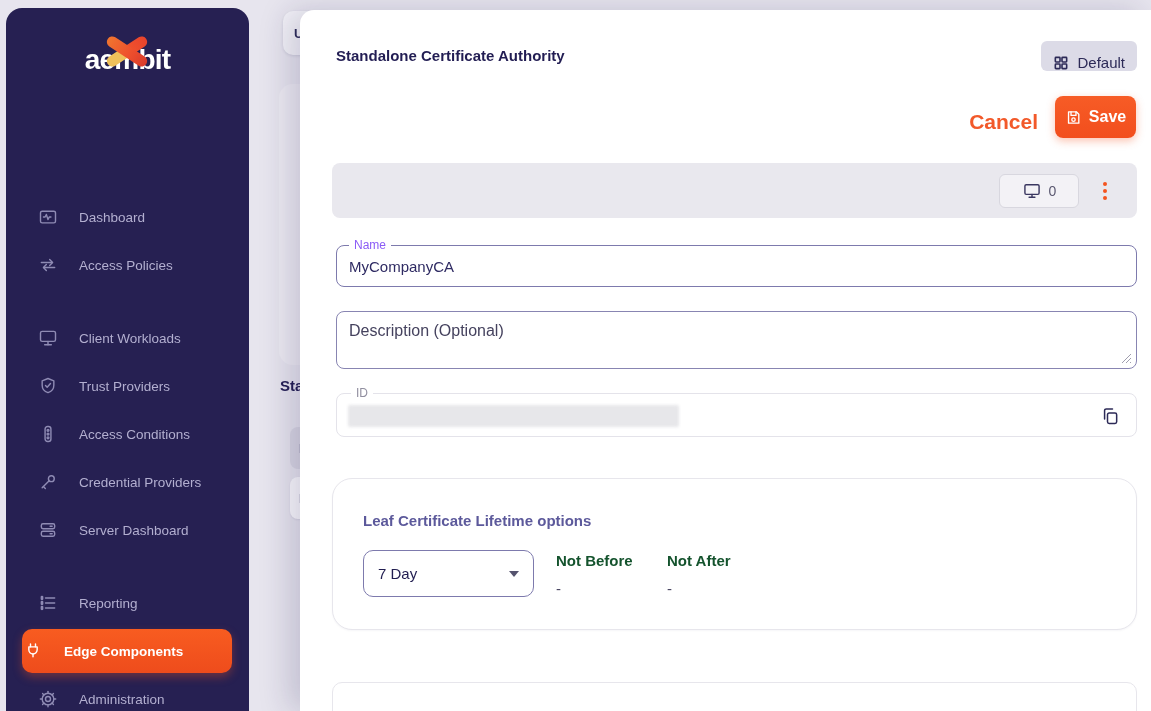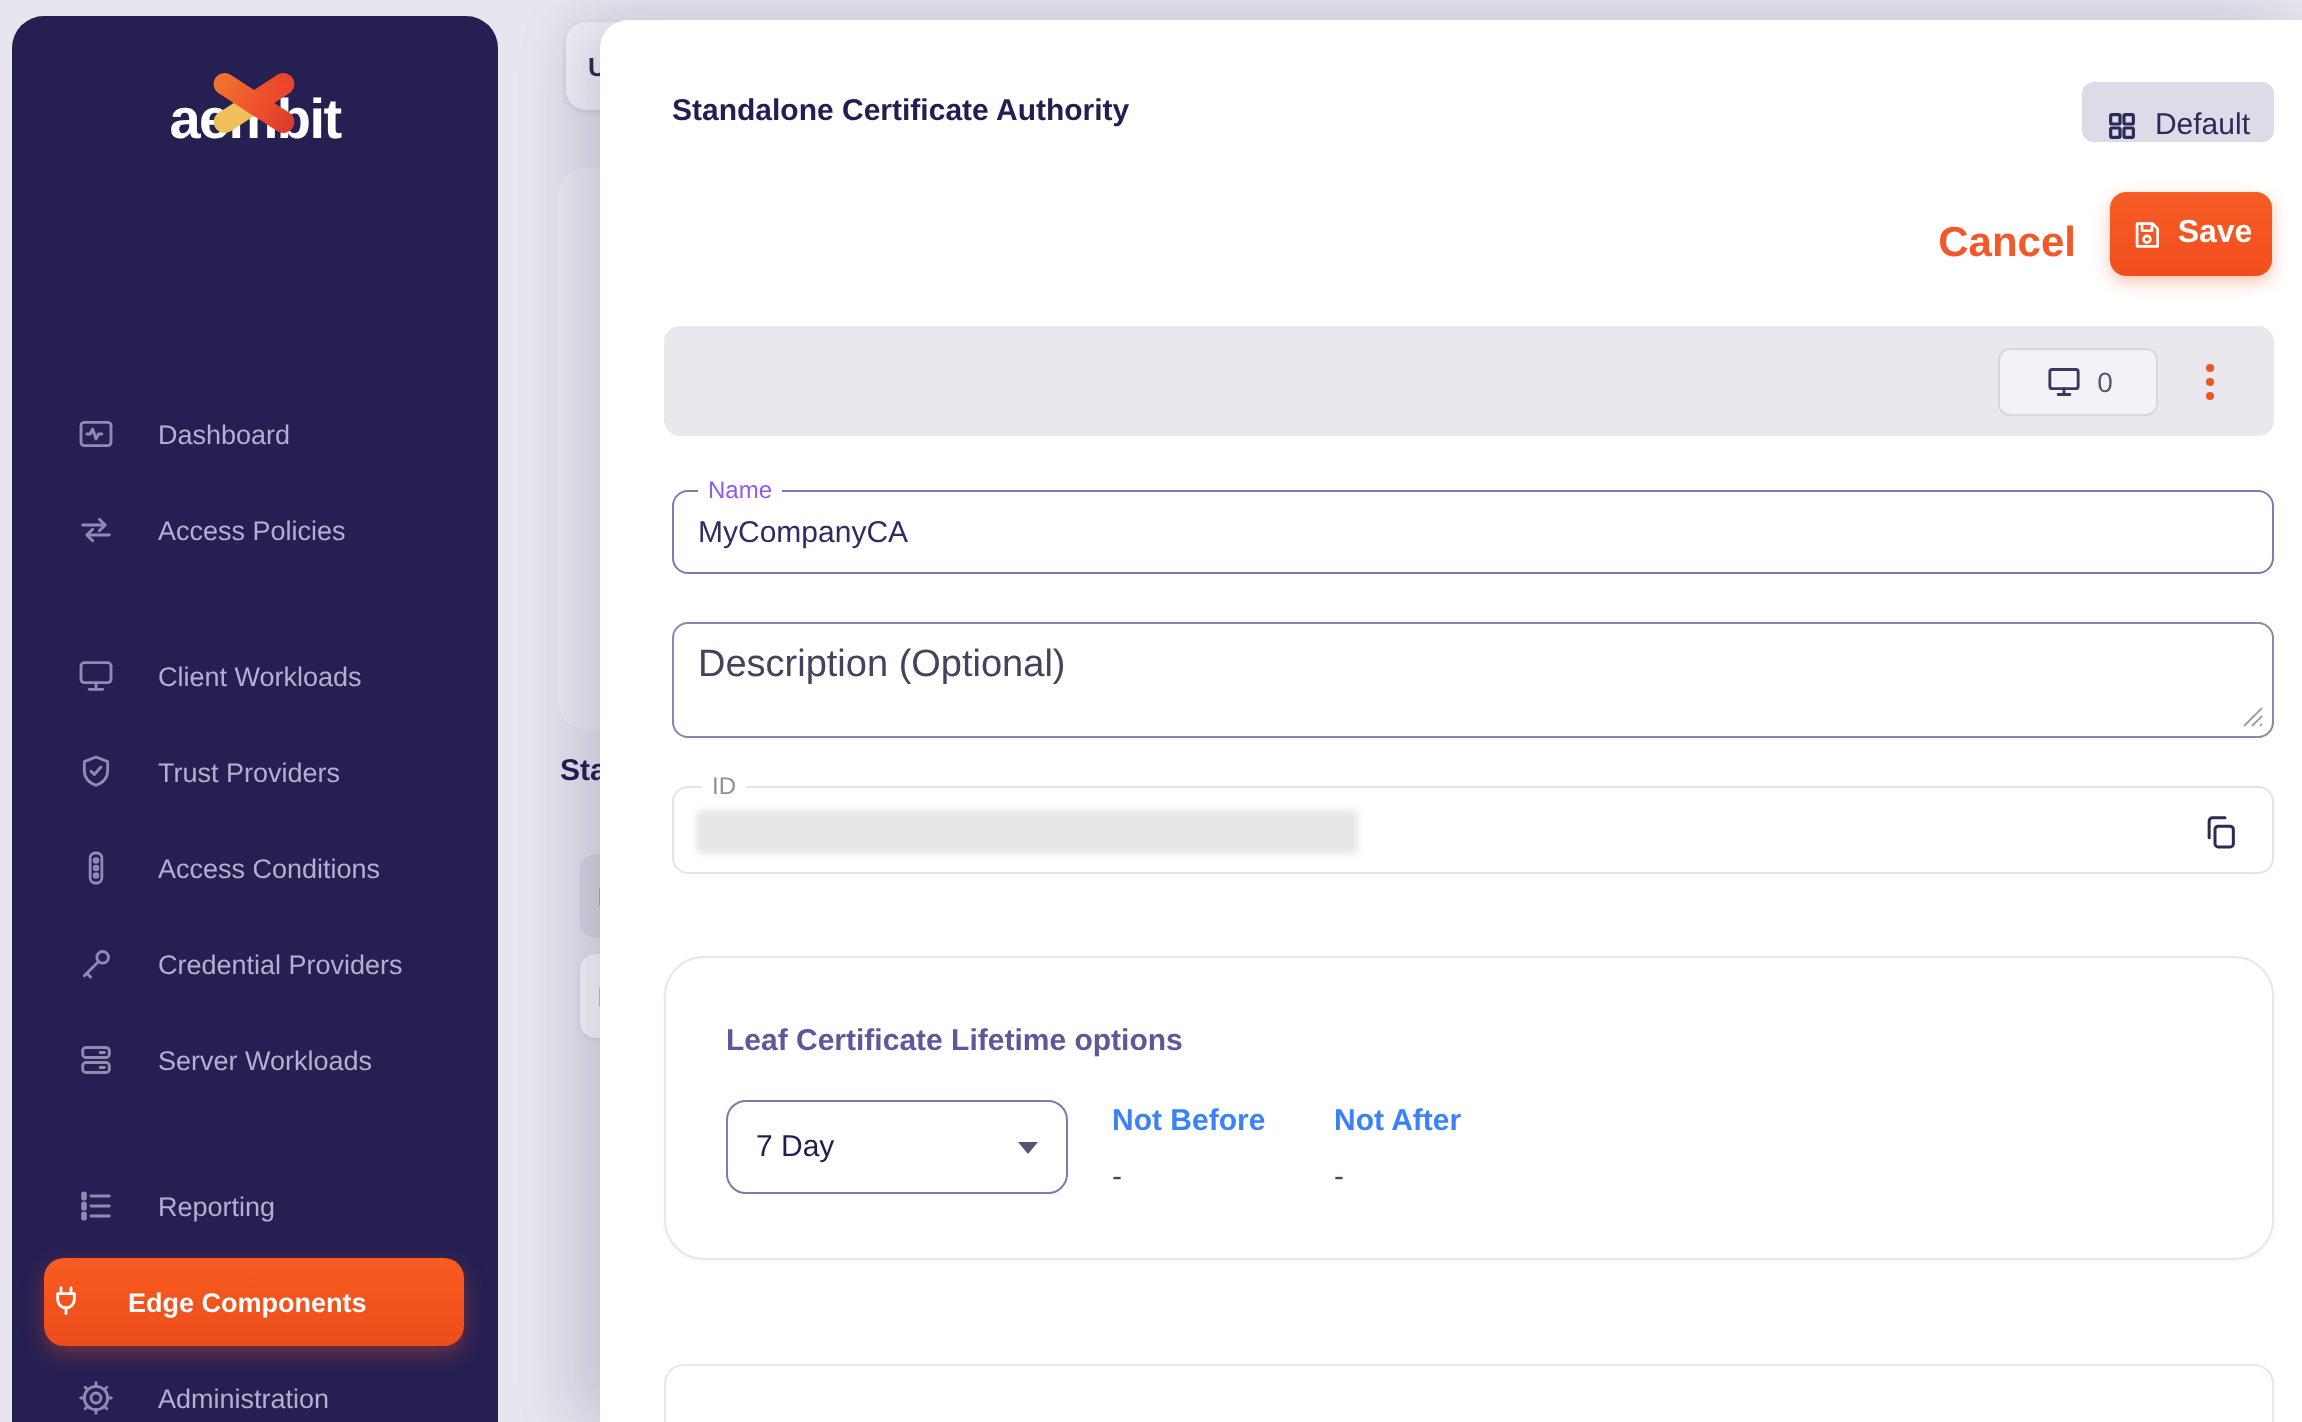--- a/index.html
+++ b/index.html
@@ -93,21 +93,21 @@
   .kebab span { width:4px; height:4px; border-radius:50%; background:#f4541f; }
 
   .field { position:absolute; left:36px; right:14px; background:#fff; border-radius:8px; }
   .field .float-label { position:absolute; left:12px; top:-8px; background:#fff;
     padding:0 5px; font-size:12px; color:#8b5cf6; }
   .name-field { top:235px; height:42px; border:1.5px solid #7d7aad; }
   .name-field input { width:100%; height:100%; border:none; outline:none; background:transparent;
     padding:0 12px; font-family:inherit; font-size:15px; color:#2f2b63; }
   .desc-field { top:301px; height:58px; border:1.5px solid #8885b2; }
   .desc-field textarea { width:100%; height:100%; border:none; outline:none; resize:none;
-    background:transparent; padding:10px 12px; font-family:inherit; font-size:19px; color:#3b82f6; }
+    background:transparent; padding:10px 12px; font-family:inherit; font-size:16px; color:#3b82f6; }
   .desc-field textarea::placeholder { color:#45425e; opacity:1; }
   .resize-handle { position:absolute; right:4px; bottom:4px; color:#a09eae; }
   .id-field { top:383px; height:44px; border:1px solid #e4e3ea; }
   .id-field .float-label { left:14px; color:#908e9f; }
   .redacted { position:absolute; left:11px; top:11px; width:331px; height:22px;
     background:#e7e7ea; border-radius:2px; filter:blur(1.5px); }
   .copy-btn { position:absolute; right:12px; top:10px; width:24px; height:24px;
     background:none; border:none; cursor:pointer; color:#2c2a57; padding:0; }
 
   .lifetime-card { position:absolute; left:32px; right:14px; top:468px; height:152px;
@@ -115,21 +115,21 @@
     box-shadow:0 1px 2px rgba(34,29,83,0.04); }
   .lifetime-title { position:absolute; left:30px; top:33px;
     font-size:15px; font-weight:800; color:#5c599b; }
   .duration-select { position:absolute; left:30px; top:71px; width:171px; height:47px;
     border:1.5px solid #7d7aad; border-radius:10px; background:#fff; cursor:pointer;
     display:flex; align-items:center; justify-content:space-between; padding:0 14px;
     font-size:15px; color:#211d50; }
   .caret-down { width:0; height:0; border-left:5px solid transparent;
     border-right:5px solid transparent; border-top:6px solid #55536e; }
   .date-col { position:absolute; top:73px; }
-  .date-col .dlabel { font-size:15px; font-weight:800; color:#3b82f6; }
+  .date-col .dlabel { font-size:15px; font-weight:800; color:#14532d; }
   .date-col .dvalue { margin-top:11px; font-size:15px; color:#4a4763; }
   .col-not-before { left:223px; } .col-not-after { left:334px; }
 
   .bottom-card { position:absolute; left:32px; right:14px; top:672px; height:70px;
     background:#fff; border:1px solid #e7e6ec; border-radius:10px; }
 </style>
 </head>
 <body>
 
 <aside class="sidebar">
@@ -193,21 +193,21 @@
         </svg>
       <span>Credential Providers</span>
     </div>
     <div class="nav-item">
       <svg class="nico" viewBox="0 0 24 24" fill="none" stroke="currentColor" stroke-width="1.7" stroke-linecap="round" stroke-linejoin="round">
           <rect x="4" y="4.5" width="16" height="6" rx="2"></rect>
           <rect x="4" y="13.5" width="16" height="6" rx="2"></rect>
           <path d="M14.5 7.5h2.5"></path>
           <path d="M14.5 16.5h2.5"></path>
         </svg>
-      <span>Server Workloads</span>
+      <span>Server Dashboard</span>
     </div>
   </nav>
 
   <nav class="nav-section nav-s3">
     <div class="nav-item">
       <svg class="nico" viewBox="0 0 24 24" fill="none" stroke="currentColor" stroke-width="1.7" stroke-linecap="round" stroke-linejoin="round">
           <path d="M9 6h11"></path>
           <path d="M9 12h11"></path>
           <path d="M9 18h11"></path>
           <circle cx="4.8" cy="5" r="0.9"></circle>

